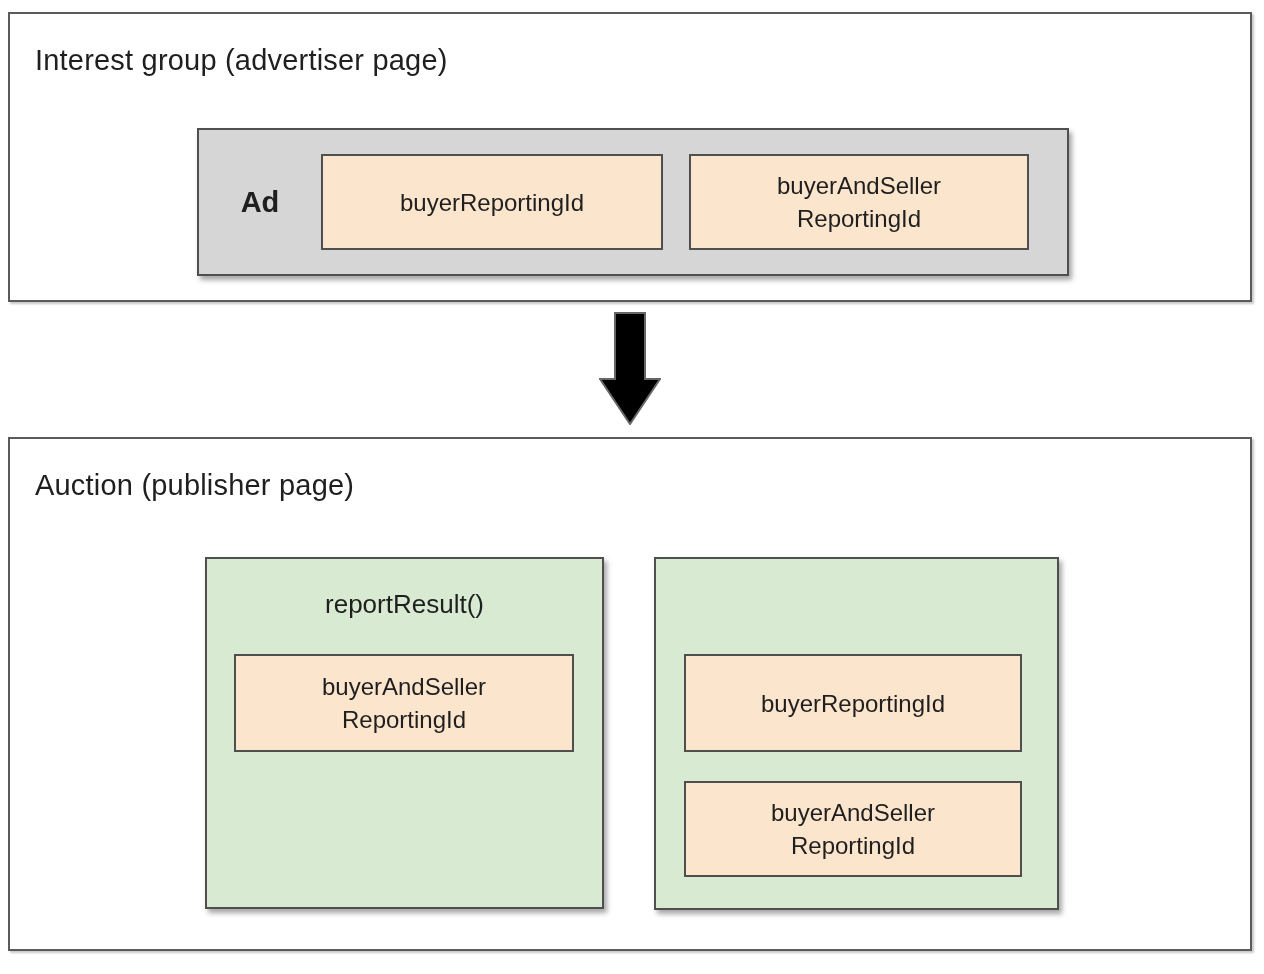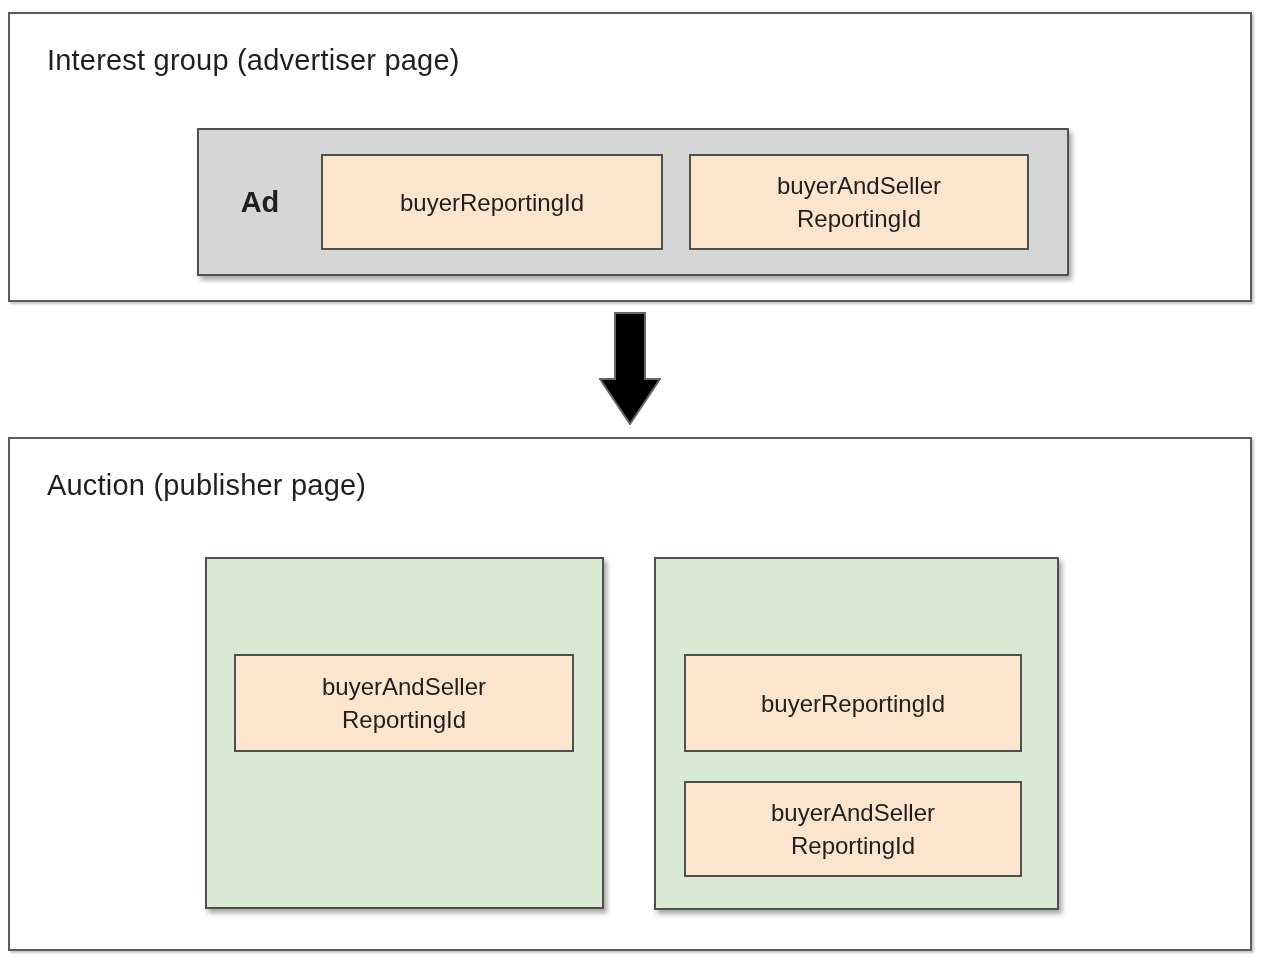--- a/index.html
+++ b/index.html
@@ -16,21 +16,21 @@
     position: absolute;
     background: #ffffff;
     border: 2px solid var(--panel-border, #5b5b5b);
     box-shadow: 2px 2px 2px rgba(0,0,0,0.22);
   }
   #interest-group-panel { left: 8px; top: 12px; width: 1244px; height: 290px; }
   #auction-panel       { left: 8px; top: 437px; width: 1244px; height: 514px; }
 
   .panel-title {
     position: absolute;
-    left: 37px; top: 30px;
+    left: 25px; top: 30px;
     font-size: 29px;
     line-height: 1.15;
     letter-spacing: 0.2px;
     color: var(--text, #1f1f1f);
   }
 
   
   .ad-box {
     position: absolute;
     left: 187px; top: 94px;
@@ -106,20 +106,21 @@
 </div>
 
 <svg class="flow-arrow" viewBox="0 0 62 113" aria-hidden="true">
   <path d="M16 1 H46 V67 H61 L31 112 L1 67 H16 Z" fill="#000000" stroke="#666666" stroke-width="2" stroke-linejoin="miter"></path>
 </svg>
 
 <div class="panel" id="auction-panel">
   <div class="panel-title">Auction (publisher page)</div>
 
   <div class="fn-box" id="report-result-box">
+    <div class="fn-title">reportResult()</div>
     <div class="chip chip-1">buyerAndSeller
 ReportingId</div>
   </div>
 
   <div class="fn-box" id="report-win-box">
     <div class="chip chip-1">buyerReportingId</div>
     <div class="chip chip-2">buyerAndSeller
 ReportingId</div>
   </div>
 </div>

